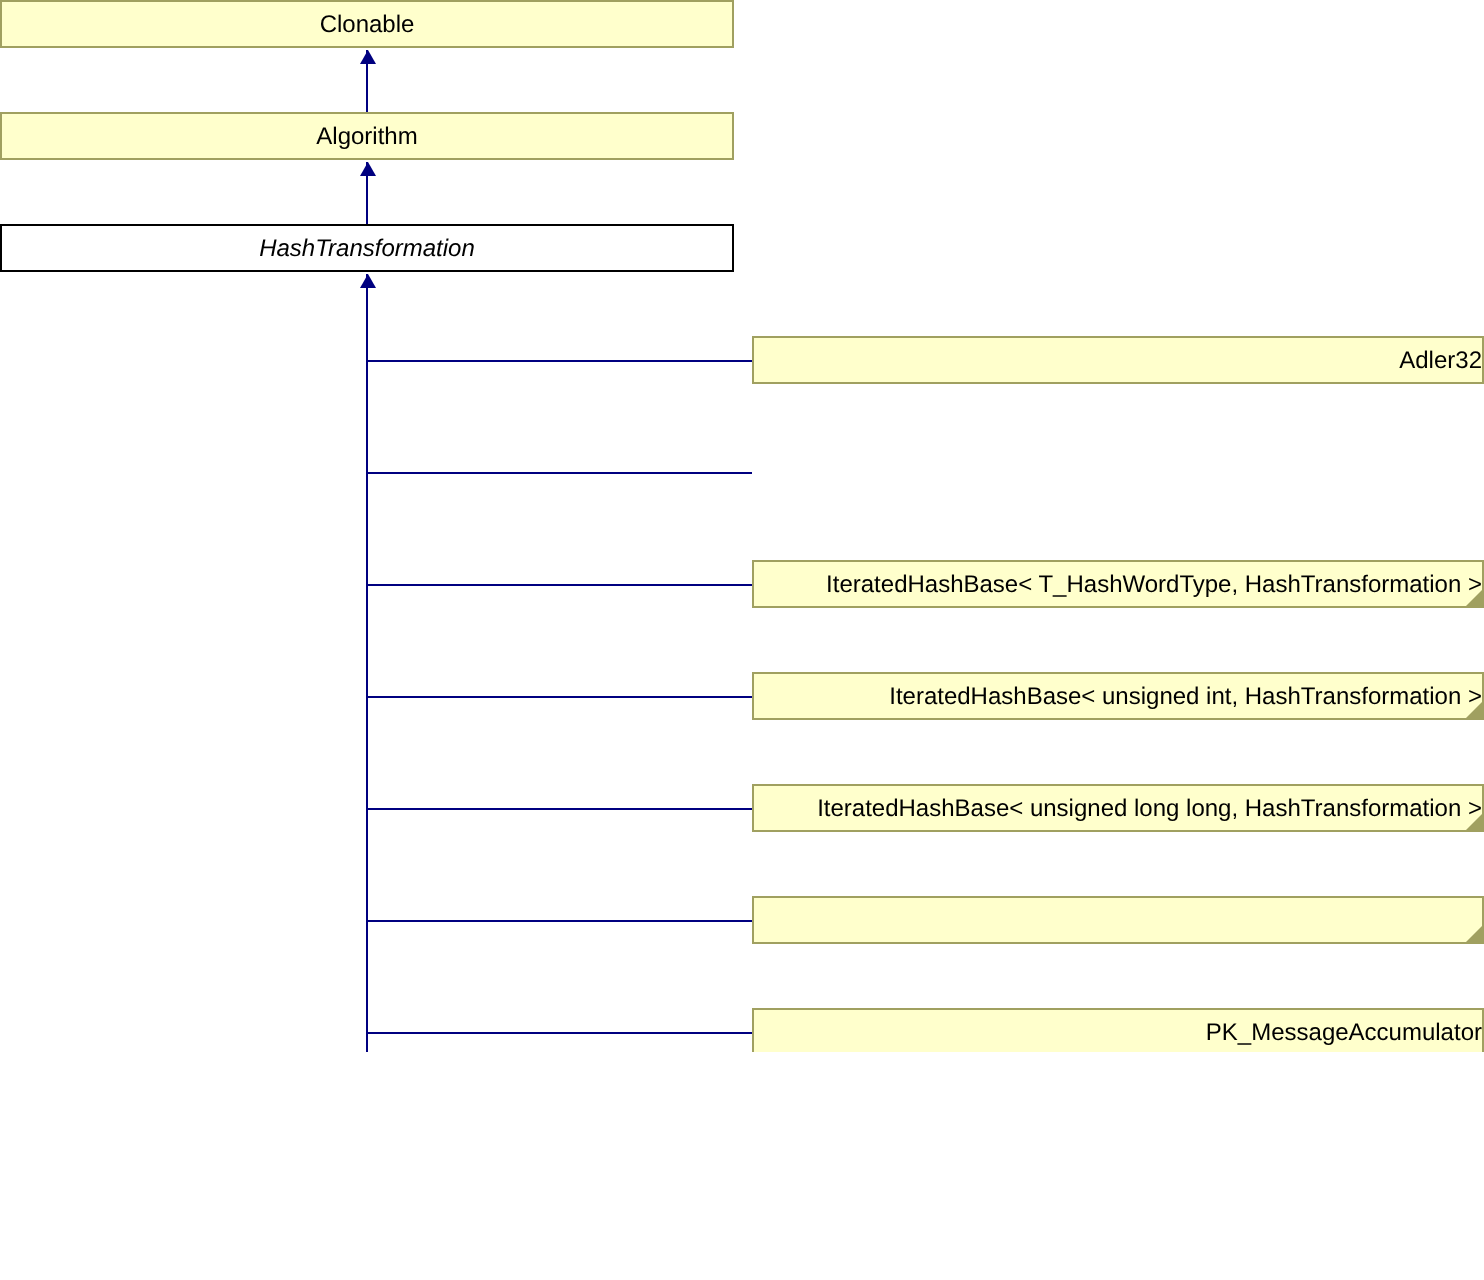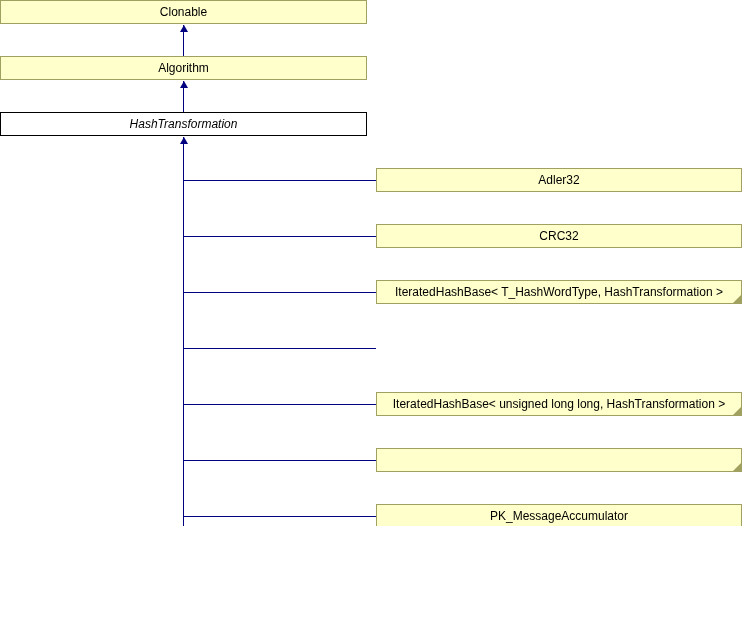--- a/index.html
+++ b/index.html
@@ -19,21 +19,21 @@
     border: 1px solid #A0A060;
     display: flex;
     align-items: center;
     justify-content: center;
     font-size: 12px;
     color: #000000;
     white-space: nowrap;
     cursor: pointer;
   }
   .node.left-col  { left: 0;    width: 367px; }
-  .node.right-col { left: 376px; width: 366px; }
+  .node.right-col { left: 376px; width: 366px; justify-content: flex-end; }
   .node.focus {
     background: #FFFFFF;
     border: 1px solid #000000;
     cursor: default;
     font-style: italic;
   }
   .fold {
     display: none;
     position: absolute;
     right: 0;
@@ -96,30 +96,30 @@
   <div class="edge-h" style="left:183px; top:460px; width:193px"></div>
   <div class="edge-h" style="left:183px; top:516px; width:193px"></div>
   <div class="edge-h" style="left:183px; top:572px; width:193px"></div>
   <div class="edge-h" style="left:183px; top:628px; width:193px"></div>
 
   <div class="node right-col" style="top:168px" data-has-children="false">
     <span>Adler32</span>
 
   </div>
 
-  <div class="node right-col" style="top:224px" data-has-children="false">
-    <span>CRC32</span>
-
-  </div>
 
   <div class="node right-col" style="top:280px" data-has-children="true">
     <span>IteratedHashBase&lt; T_HashWordType, HashTransformation &gt;</span>
     <span class="fold"></span>
   </div>
 
+  <div class="node right-col" style="top:336px" data-has-children="true">
+    <span>IteratedHashBase&lt; unsigned int, HashTransformation &gt;</span>
+    <span class="fold"></span>
+  </div>
 
   <div class="node right-col" style="top:392px" data-has-children="true">
     <span>IteratedHashBase&lt; unsigned long long, HashTransformation &gt;</span>
     <span class="fold"></span>
   </div>
 
   <div class="node right-col" style="top:448px" data-has-children="true">
     <span class="fold"></span>
   </div>
 

